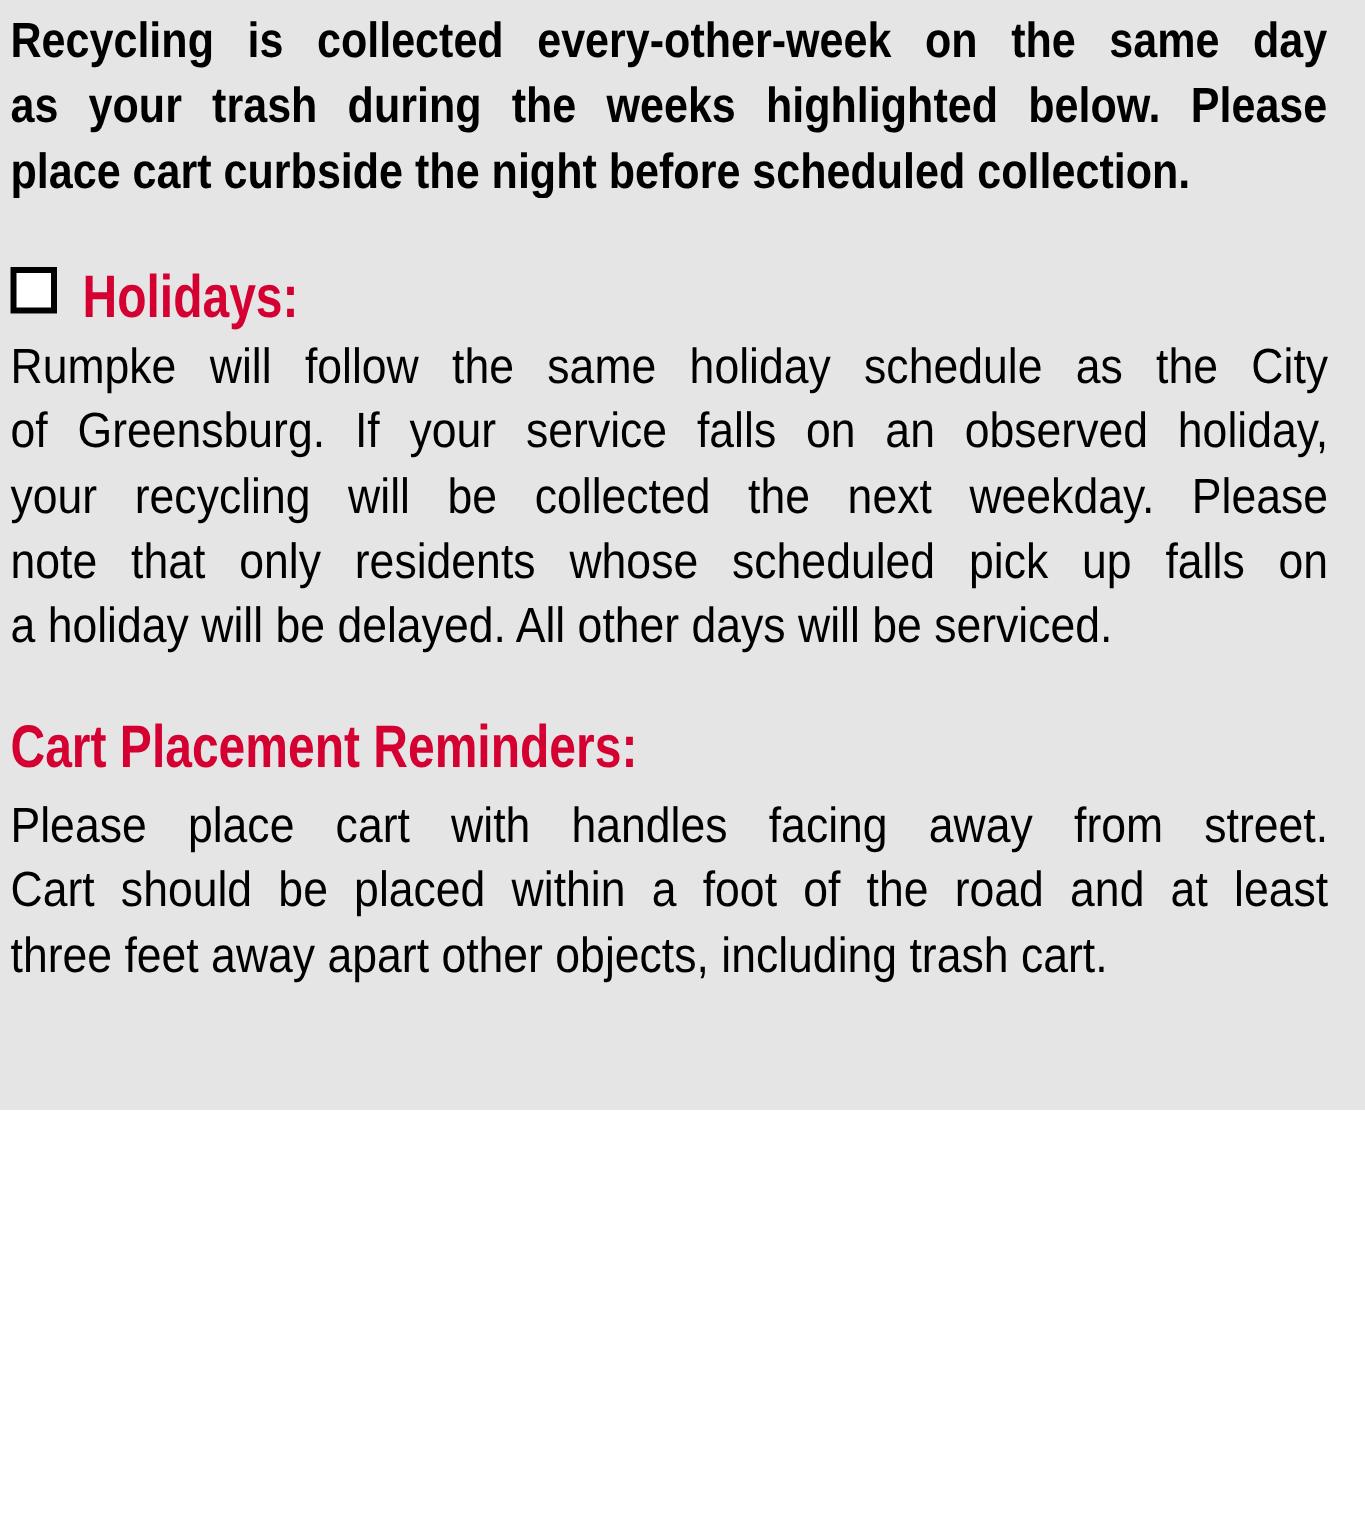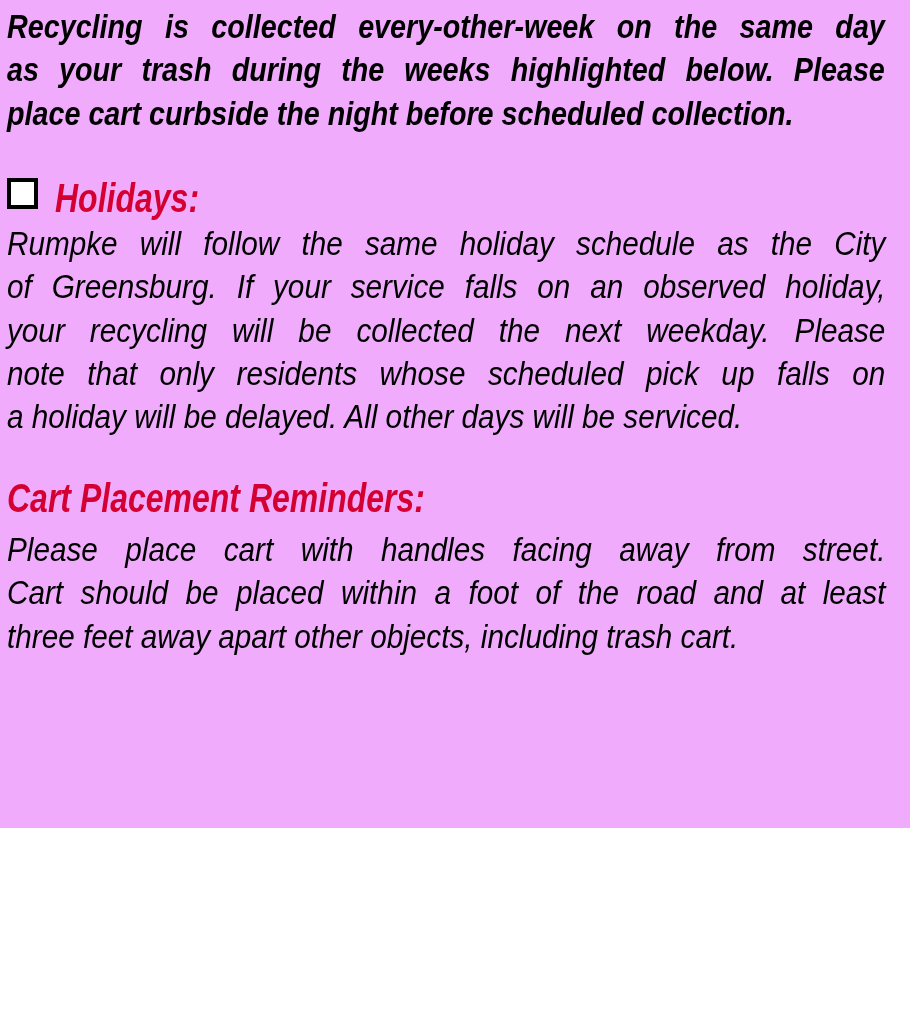--- a/index.html
+++ b/index.html
@@ -1,18 +1,18 @@
 <!DOCTYPE html>
 <html style="--red: #D50032; --gray: #DCDCDC;"><head>
 <meta charset="utf-8">
 <style>
   html,body { margin:0; padding:0; background:#ffffff; }
   .page {
-    position:relative; width:910px; height:828px; background:#f0abfc;
-    font-family:"Liberation Sans", sans-serif; color:#000; overflow:hidden;font-style:italic;
+    position:relative; width:910px; height:740px; background:#e5e5e5;
+    font-family:"Liberation Sans", sans-serif; color:#000; overflow:hidden;
   }
   
   .para { position:absolute; transform-origin:0 0; font-size:33px; line-height:43.3px; }
   .para .line { text-align:justify; text-align-last:justify; }
   .para .line.last { text-align-last:left; }
   .intro { left:7px; top:5px; width:1009px; transform:scaleX(0.87); font-weight:bold; }
   .p-holidays { left:7px; top:222px; width:976px; transform:scaleX(0.90); }
   .p-cart { left:7px; top:528px; width:976px; transform:scaleX(0.90); }
 
   .heading-red {

